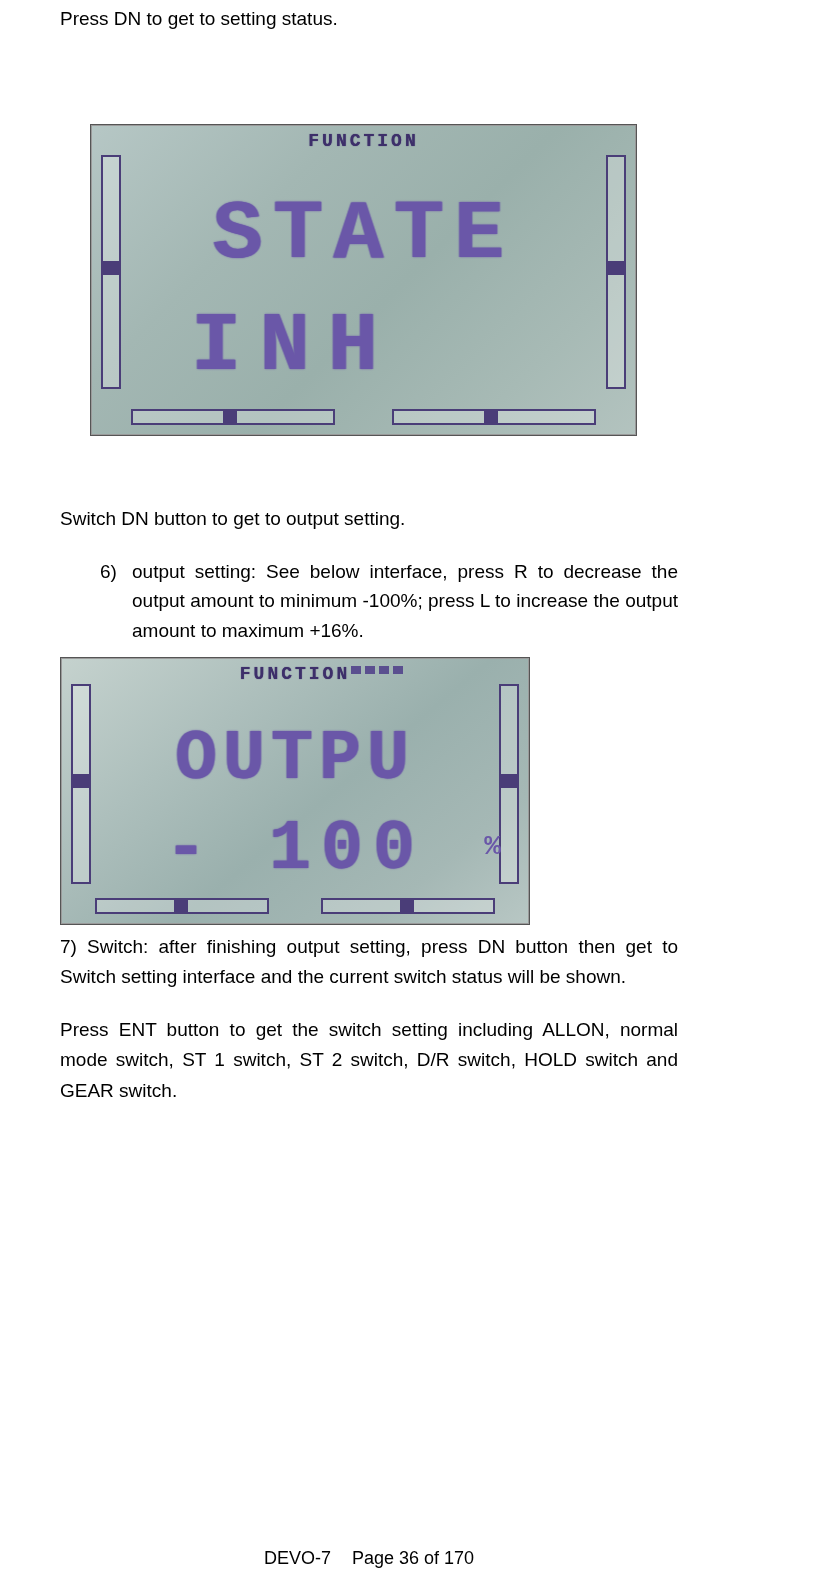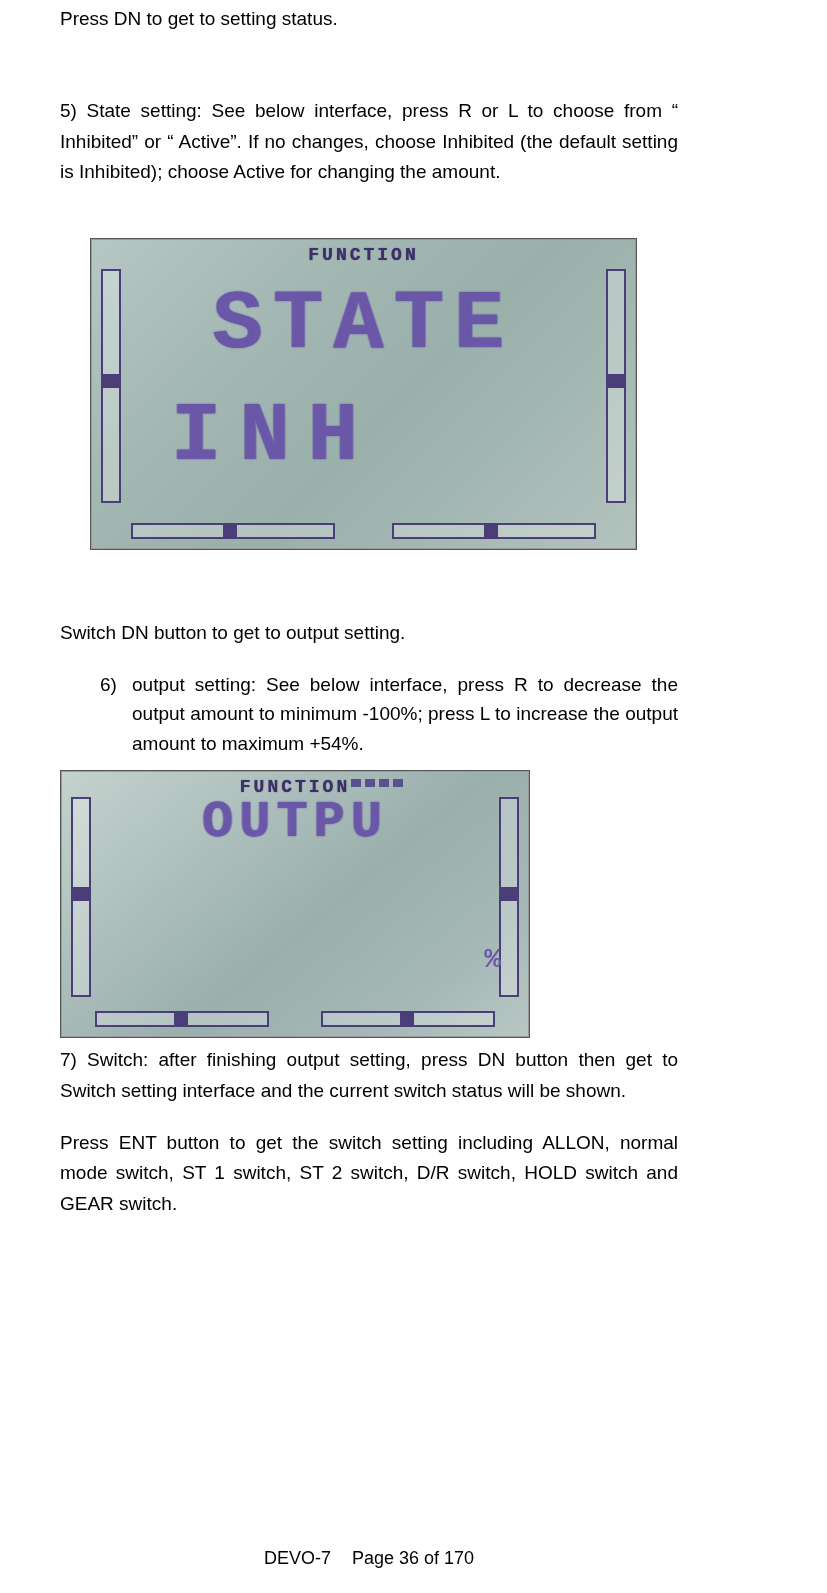--- a/index.html
+++ b/index.html
@@ -104,24 +104,25 @@
     position: absolute;
     left: 0;
     right: 0;
     text-align: center;
     font-family: "Courier New", monospace;
     font-weight: 900;
     color: #6a57a8;
     text-shadow: 0 0 2px #6a57a8, 1px 0 0 rgba(106,87,168,0.4), -1px 0 0 rgba(106,87,168,0.4);
     letter-spacing: 14px;
     white-space: pre;
+    margin-top: 24px;
   }
   .lcd1 .row1 { top: 38px; font-size: 84px; letter-spacing: 10px; }
-  .lcd1 .row2 { top: 150px; font-size: 84px; letter-spacing: 18px; padding-left: 80px; text-align:left; }
-  .lcd2 .row1 { top: 22px; font-size: 52px; letter-spacing: 6px; }
+  .lcd1 .row2 { top: 150px; font-size: 84px; letter-spacing: 18px; padding-left: 100px; text-align:left; }
+  .lcd2 .row1 { top: 38px; font-size: 70px; letter-spacing: 6px; }
   .lcd2 .row2 { top: 128px; font-size: 70px; letter-spacing: 10px; }
   .lcd2 .pct {
     position: absolute;
     right: 28px;
     bottom: 62px;
     font-family: "Courier New", monospace;
     font-size: 28px;
     color: #6a57a8;
     font-weight: bold;
   }
@@ -172,21 +173,20 @@
 </style>
 </head>
 <body>
 
 <div class="page">
 
   <p class="para first">Press DN    to get to setting status.</p>
 
   <div class="gap-lg"></div>
 
-  <p class="para">5) State setting: See below interface, press R or L to choose from “ Inhibited” or “ Active”. If no changes, choose Inhibited (the default setting is Inhibited); choose Active for changing the amount.</p>
 
   <div class="gap-md"></div>
 
   <div class="lcd-wrap">
     <div class="lcd lcd1">
       <div class="func">FUNCTION</div>
       <div class="vbar left">
           <div class="mark mid"></div>
         </div>
       <div class="vbar right">
@@ -204,41 +204,42 @@
   </div>
 
   <div class="gap-lg"></div>
   <div class="gap-md"></div>
 
   <p class="para">Switch DN button to get to output setting.</p>
 
   <div class="indent-list">
     <div class="item-row">
       <div class="num">6)</div>
-      <div class="txt">output setting: See below interface, press R to decrease the output amount to minimum -100%; press L to increase the output amount to maximum +54%.</div>
+      <div class="txt">output setting: See below interface, press R to decrease the output amount to minimum -100%; press L to increase the output amount to maximum +16%.</div>
     </div>
   </div>
 
 
   <div class="lcd-wrap2">
     <div class="lcd lcd2">
       <div class="func">FUNCTION</div>
       <div class="dots">
         <span></span>
         <span></span>
         <span></span>
         <span></span>
       </div>
       <div class="vbar left">
           <div class="mark mid"></div>
         </div>
       <div class="vbar right">
           <div class="mark mid"></div>
         </div>
       <div class="row-txt row1">OUTPU</div>
+      <div class="row-txt row2">- 100</div>
       <div class="pct">%</div>
       <div class="hbar left">
           <div class="hmark mid"></div>
         </div>
       <div class="hbar right">
           <div class="hmark mid"></div>
         </div>
     </div>
   </div>
 

